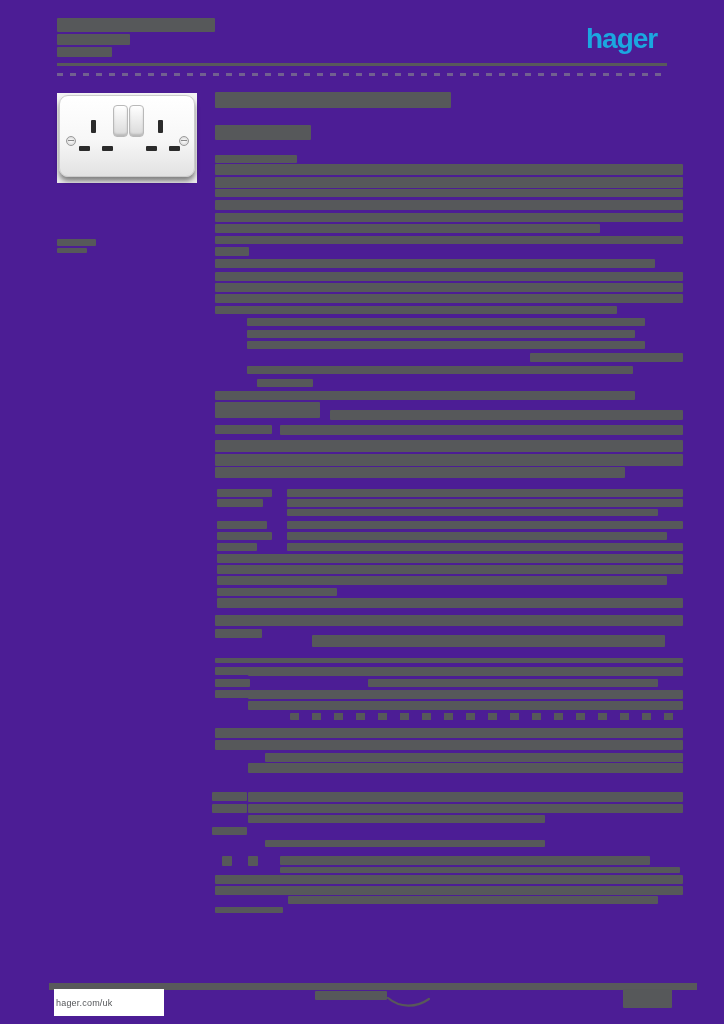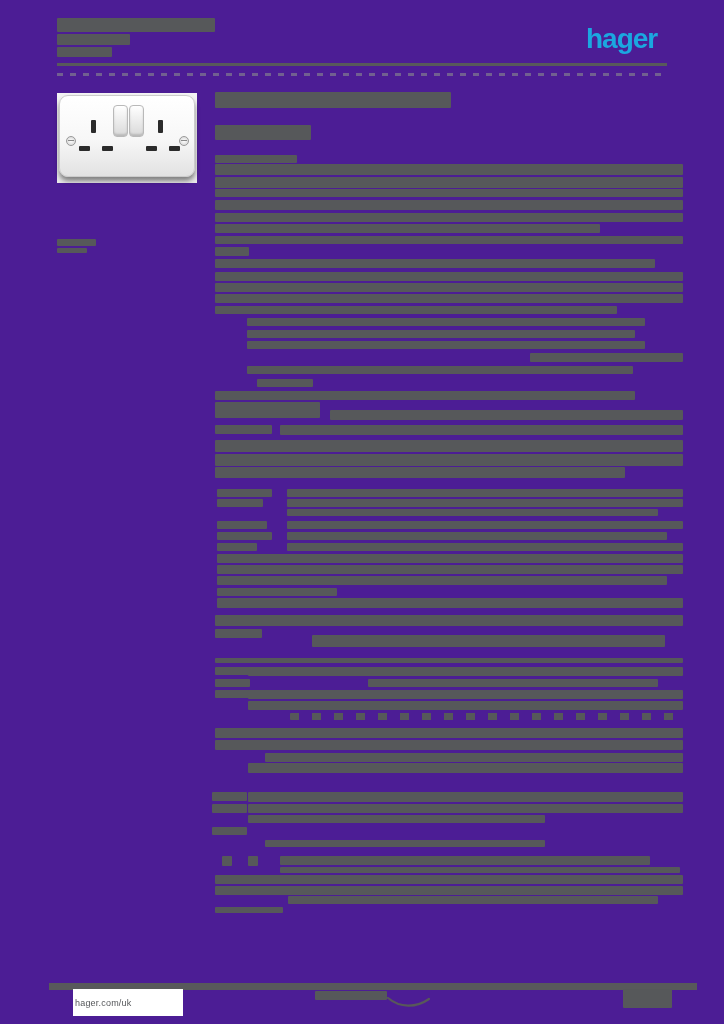--- a/index.html
+++ b/index.html
@@ -45,21 +45,21 @@
   .screw{
     position:absolute;width:8px;height:8px;border-radius:50%;
     border:1px solid #9a9a9a;background:radial-gradient(#ffffff,#cfcfcf);
   }
   .screw::after{
     content:"";position:absolute;left:1px;right:1px;top:3px;height:1px;background:#8a8a8a;
   }
   
   .footer-strip{position:absolute;background:#58595b;}
   .footer-urlbox{
-    position:absolute;top:989px;left:73px;width:110px;height:27px;background:#ffffff;text-align:center;
+    position:absolute;top:989px;left:54px;width:110px;height:27px;background:#ffffff;text-align:center;
   }
   .footer-url{
     position:absolute;top:9px;left:2px;font-size:9px;color:#55575a;
     letter-spacing:0.2px;filter:blur(0.3px);
   }
   .footer-swoosh{position:absolute;top:995px;left:386px;}
 </style>
 </head>
 <body>
 

